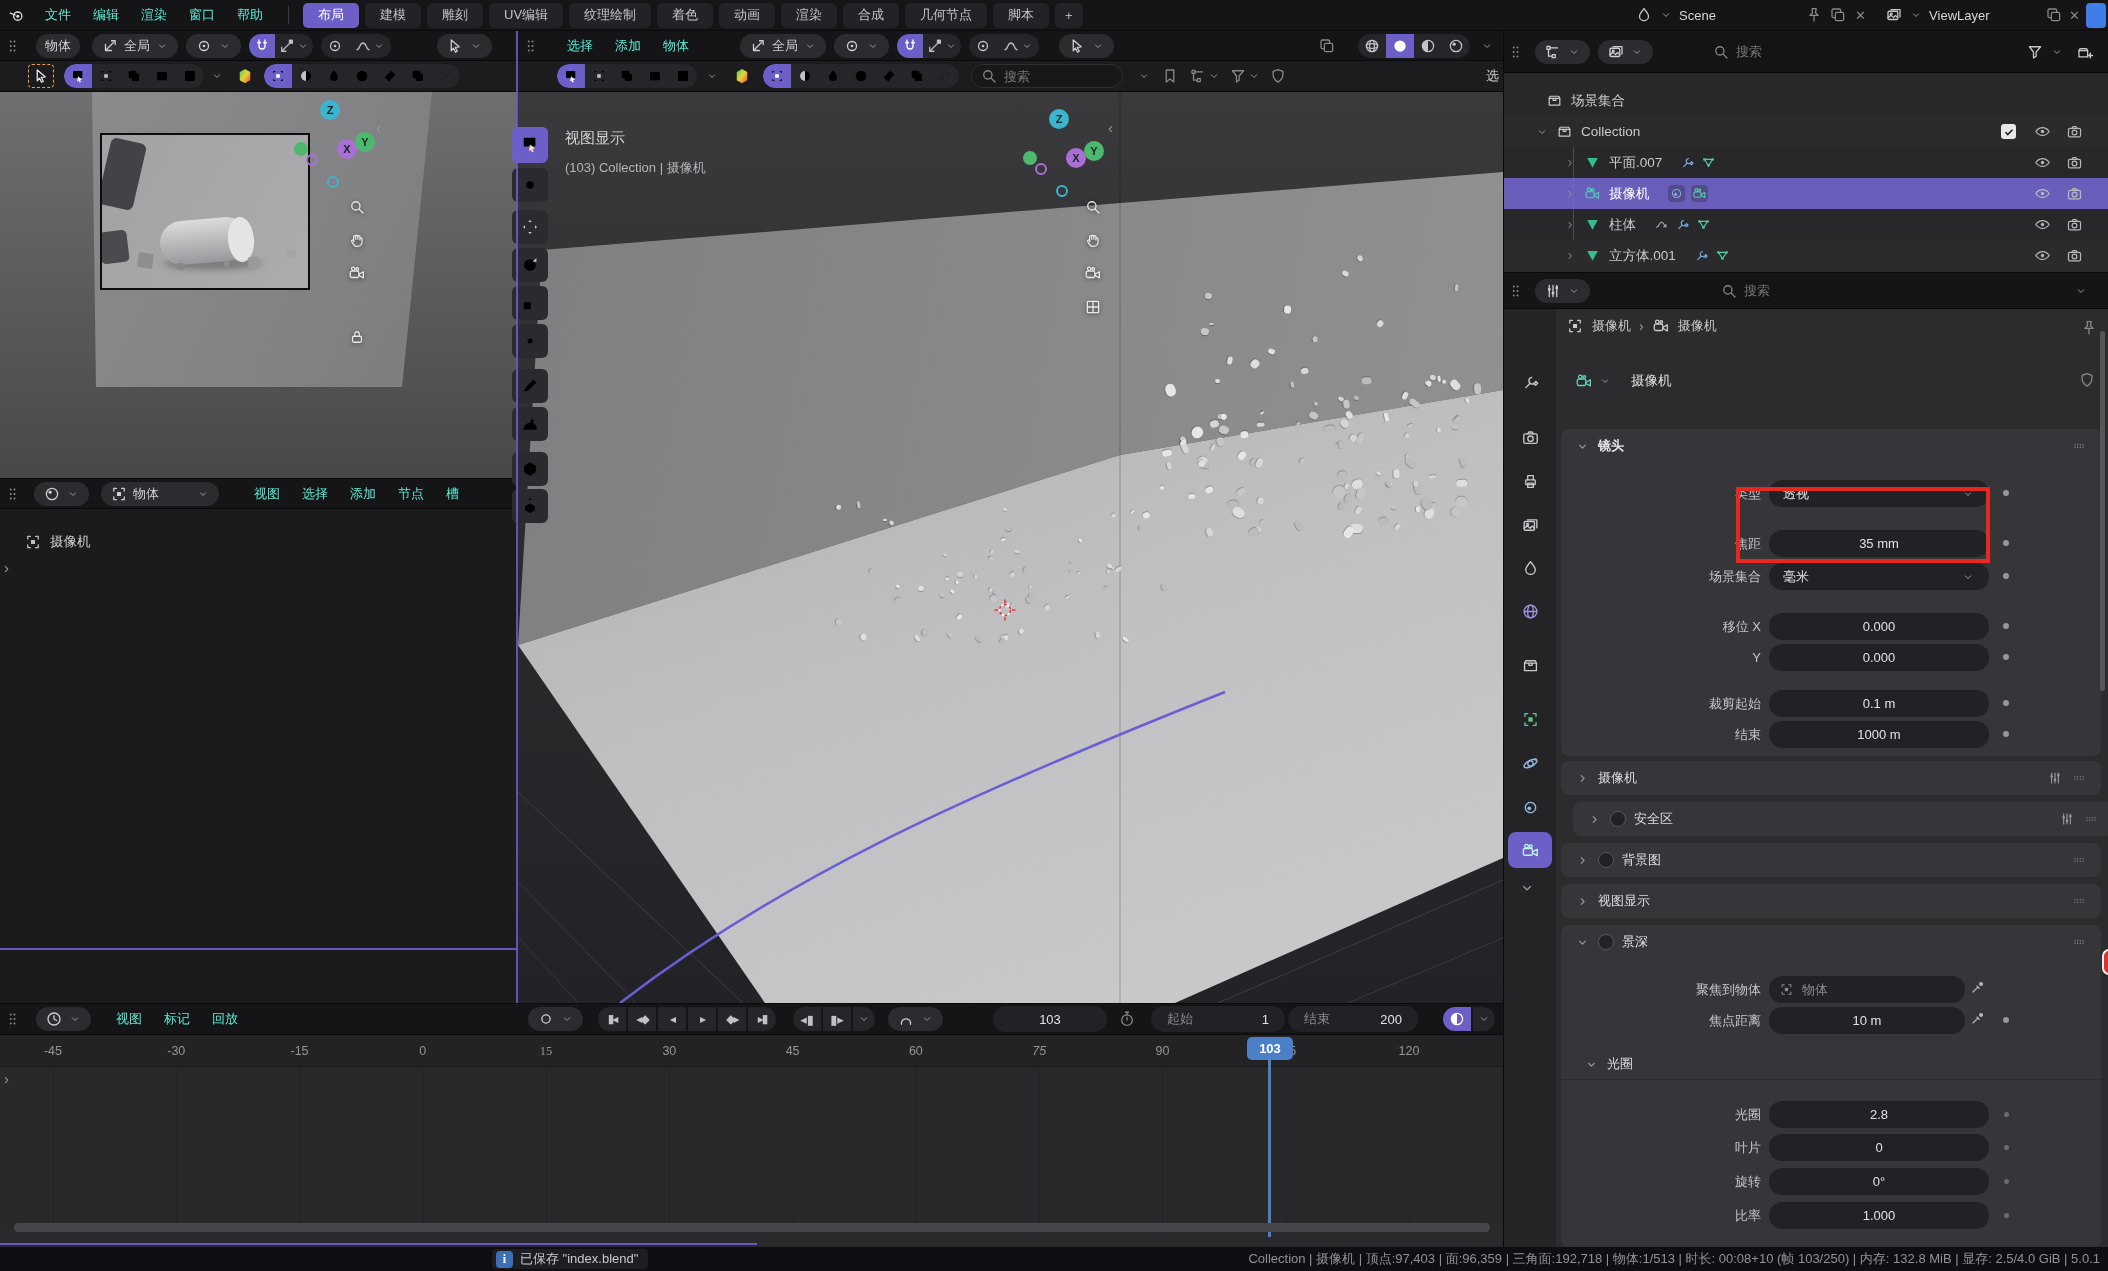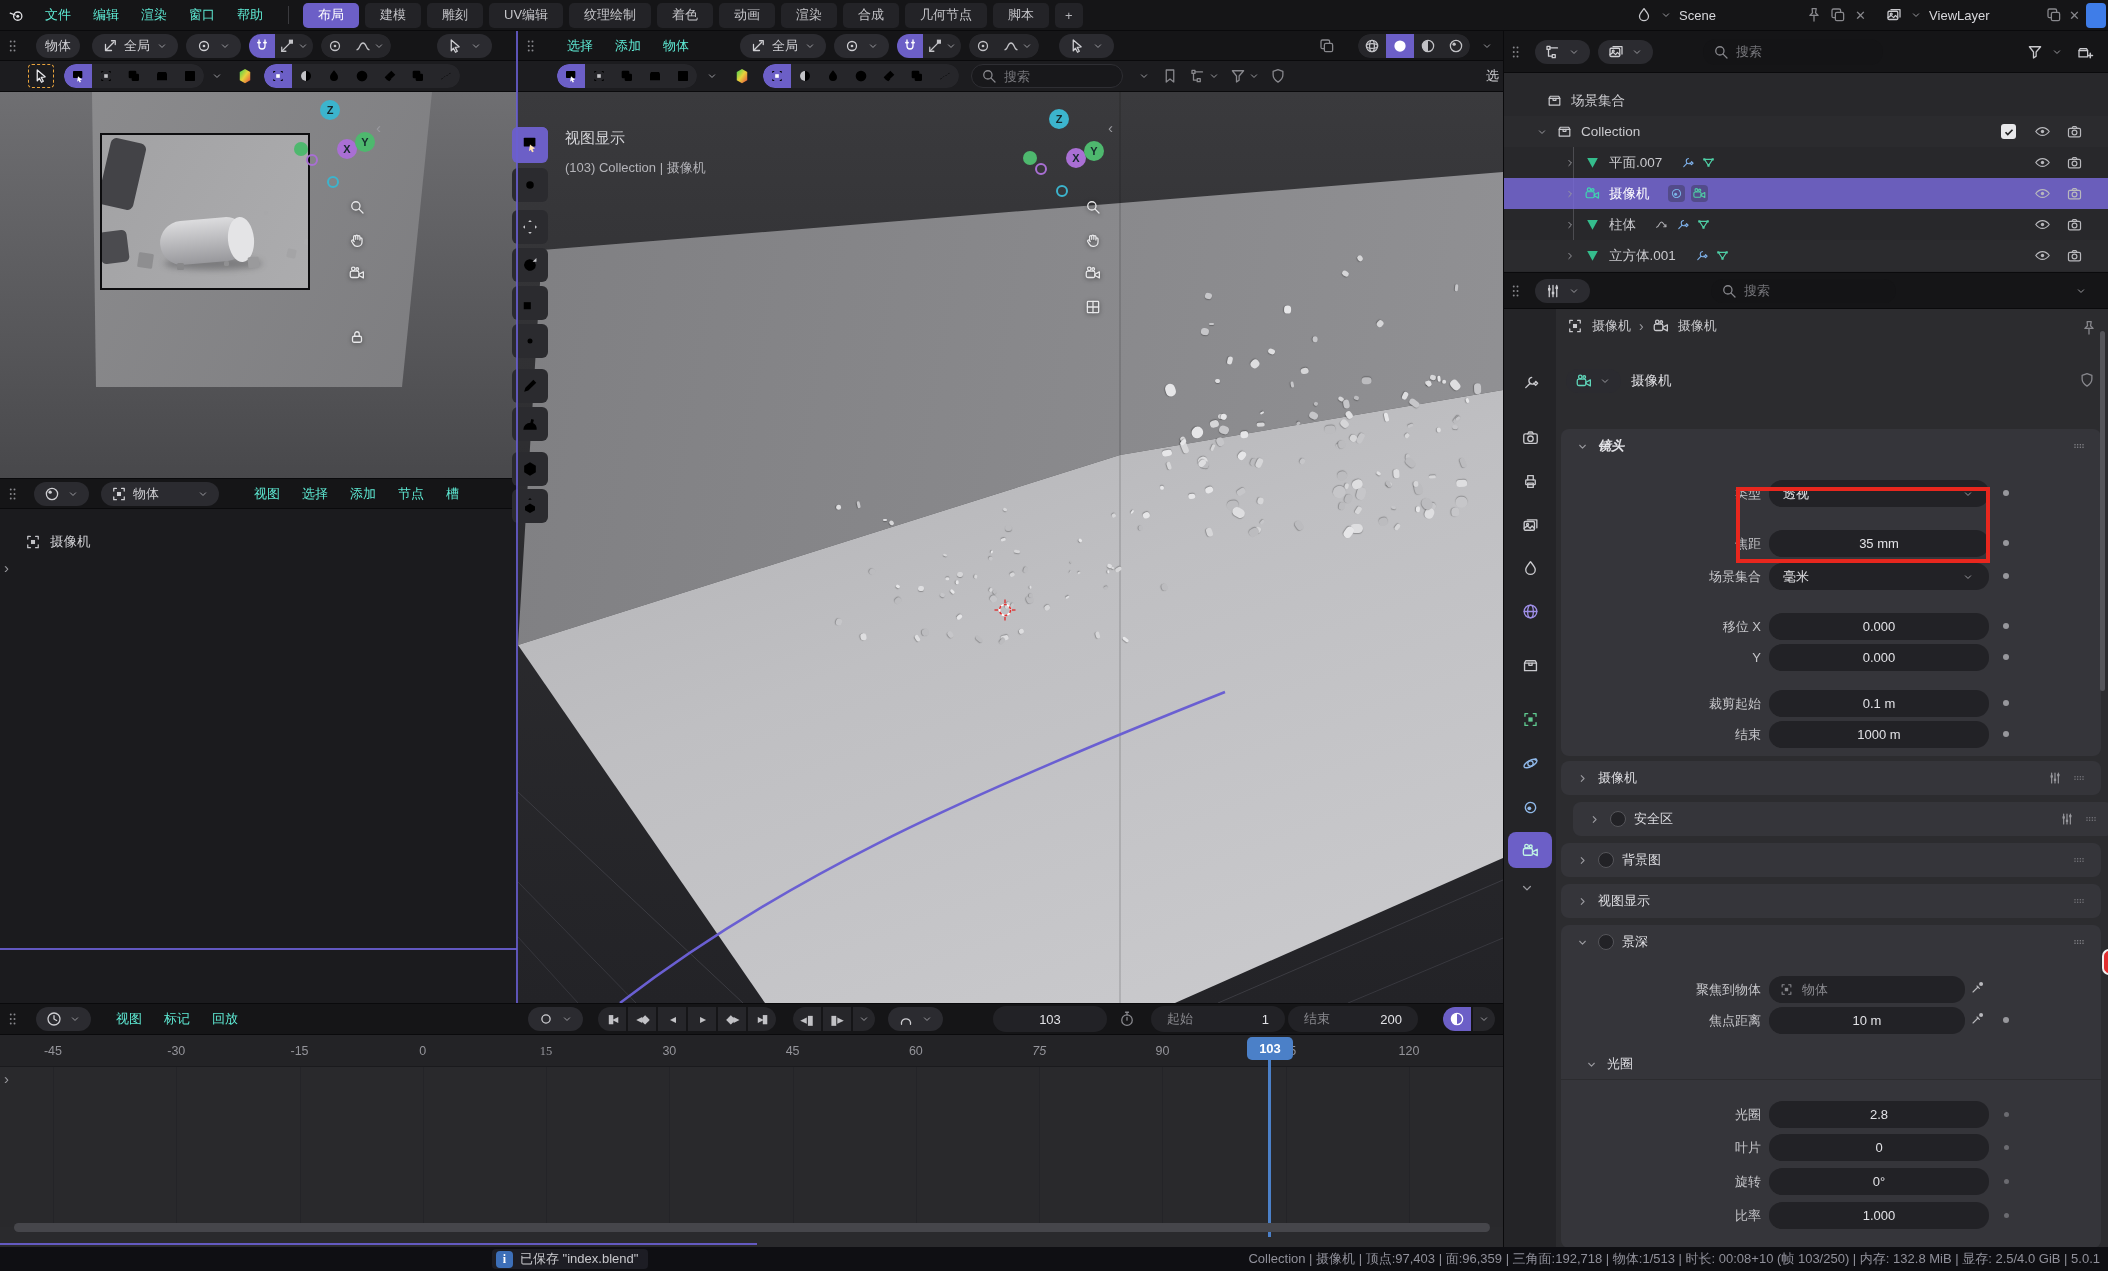--- a/index.html
+++ b/index.html
@@ -1662,21 +1662,21 @@
     <span style="color:#e0e0e4;font-size:13.5px;">摄像机</span>
   </div>
   <span class="ic dim" style="position:absolute;left:574px;top:98px;">
       <svg width="18" height="18" viewBox="0 0 24 24">
         <path d="M12 3.5l6.5 2.4v4.8c0 4.3-2.7 7.1-6.5 9.5-3.8-2.4-6.5-5.2-6.5-9.5V5.9z"></path>
       </svg>
     </span>
 
   <div id="prop-content" style="position: absolute; left: 0px; top: 0px; width: 605px; height: 975px;">
       <div class="pbox" style="top: 156px; height: 327px; position: absolute; left: 57px; width: 540px;">
-        <div style="display: flex; align-items: center; height: 34px; padding: 0px 14px; gap: 8px; font-style: italic;">
+        <div style="display: flex; align-items: center; height: 34px; padding: 0px 14px; gap: 8px;">
           <span class="ic chev">
             <svg width="15" height="15" viewBox="0 0 24 24">
               <path d="M7.5 10l4.5 4.5L16.5 10"></path>
             </svg>
           </span>
           <span style="color:#e4e4e8;font-weight:bold;">镜头</span>
           <span class="ic dim" style="margin-left:auto">
             <svg width="16" height="16" viewBox="0 0 24 24">
               <g fill="currentColor" stroke="none">
                 <circle cx="6" cy="10" r="1.1"></circle>

